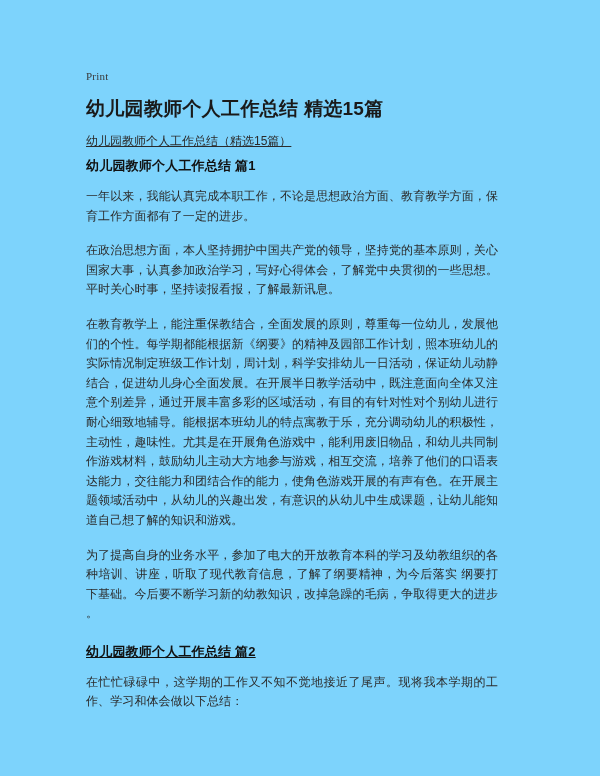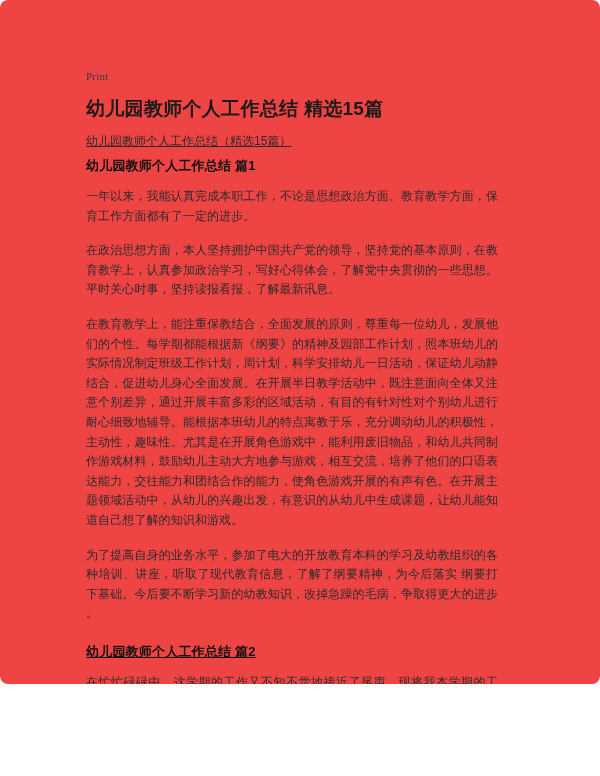--- a/index.html
+++ b/index.html
@@ -11,25 +11,24 @@
     width: 600px;
     height: 776px;
     font-family: "Liberation Sans", "DejaVu Sans", sans-serif;
     color: #2b2b2b;
     -webkit-font-smoothing: none;
   }
 
   .page {
     position: relative;
     width: 600px;
-    height: 684px;
+    height: 776px;
     box-sizing: border-box;
-    background: #ef4444;
+    background: #7dd3fc;
     overflow: hidden;
-    border-radius: 8px;
   }
 
   .print-link {
     position: absolute;
     left: 86px;
     top: 70px;
     font-family: "Liberation Serif", "DejaVu Serif", serif;
     font-size: 11px;
     line-height: 13px;
     color: #3a3a3a;
@@ -108,21 +107,21 @@
   <h1 class="doc-title">幼儿园教师个人工作总结 精选15篇</h1>
 
   <p class="doc-subtitle">幼儿园教师个人工作总结（精选15篇）</p>
 
   <div class="body-flow">
 
     <h2 class="section-heading">幼儿园教师个人工作总结 篇1</h2>
 
     <p class="para">一年以来，我能认真完成本职工作，不论是思想政治方面、教育教学方面，保育工作方面都有了一定的进步。</p>
 
-    <p class="para">在政治思想方面，本人坚持拥护中国共产党的领导，坚持党的基本原则，在教育教学上，认真参加政治学习，写好心得体会，了解党中央贯彻的一些思想。平时关心时事，坚持读报看报，了解最新讯息。</p>
+    <p class="para">在政治思想方面，本人坚持拥护中国共产党的领导，坚持党的基本原则，关心国家大事，认真参加政治学习，写好心得体会，了解党中央贯彻的一些思想。平时关心时事，坚持读报看报，了解最新讯息。</p>
 
     <p class="para">在教育教学上，能注重保教结合，全面发展的原则，尊重每一位幼儿，发展他们的个性。每学期都能根据新《纲要》的精神及园部工作计划，照本班幼儿的实际情况制定班级工作计划，周计划，科学安排幼儿一日活动，保证幼儿动静结合，促进幼儿身心全面发展。在开展半日教学活动中，既注意面向全体又注意个别差异，通过开展丰富多彩的区域活动，有目的有针对性对个别幼儿进行耐心细致地辅导。能根据本班幼儿的特点寓教于乐，充分调动幼儿的积极性，主动性，趣味性。尤其是在开展角色游戏中，能利用废旧物品，和幼儿共同制作游戏材料，鼓励幼儿主动大方地参与游戏，相互交流，培养了他们的口语表达能力，交往能力和团结合作的能力，使角色游戏开展的有声有色。在开展主题领域活动中，从幼儿的兴趣出发，有意识的从幼儿中生成课题，让幼儿能知道自己想了解的知识和游戏。</p>
 
 
     <p class="para tight">为了提高自身的业务水平，参加了电大的开放教育本科的学习及幼教组织的各种培训、讲座，听取了现代教育信息，了解了纲要精神，为今后落实 纲要打下基础。今后要不断学习新的幼教知识，改掉急躁的毛病，争取得更大的进步 。</p>
 
     <h2 class="section-heading second">幼儿园教师个人工作总结 篇2</h2>
 
     <p class="para">在忙忙碌碌中，这学期的工作又不知不觉地接近了尾声。现将我本学期的工作、学习和体会做以下总结：</p>
 

